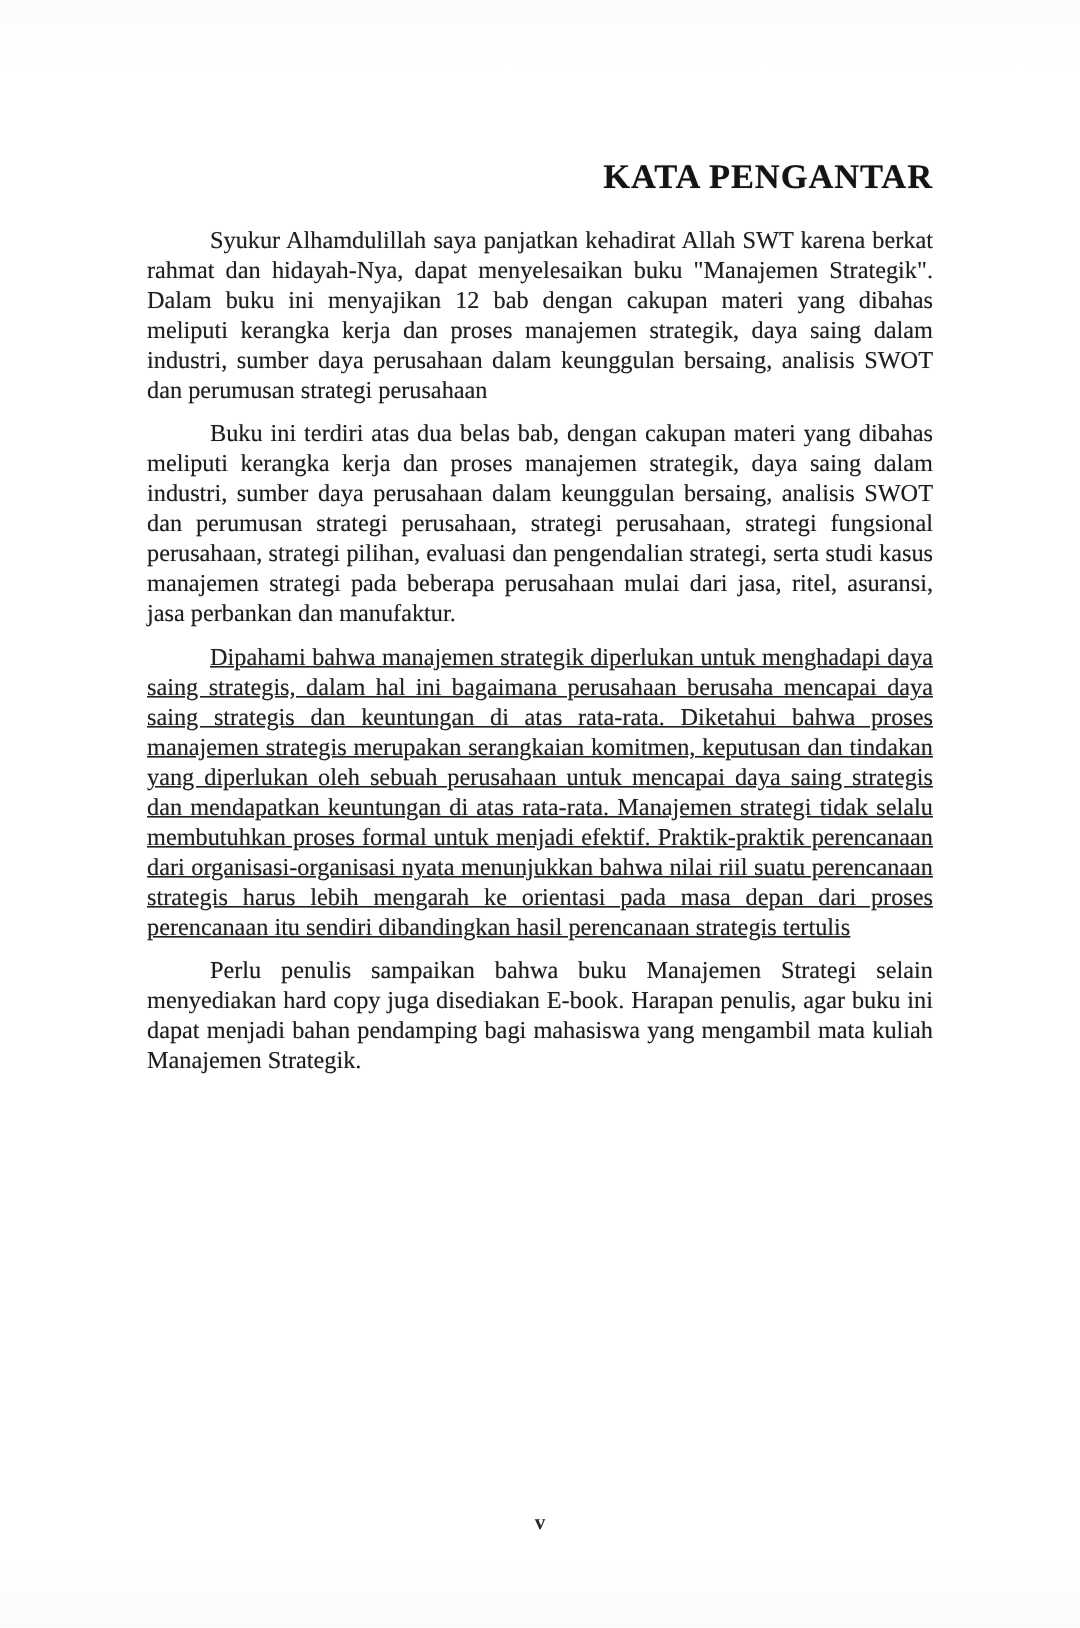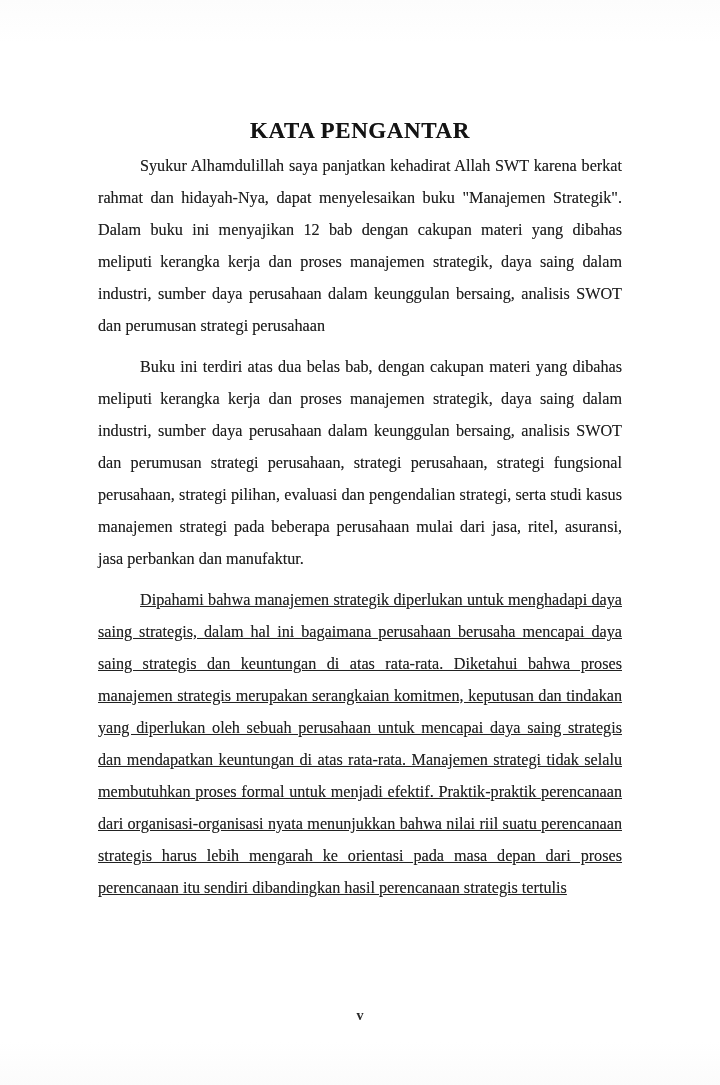--- a/index.html
+++ b/index.html
@@ -26,44 +26,44 @@
   .page-inner {
     position: absolute;
     left: 98px;
     top: 0;
     width: 524px;
     height: 1085px;
   }
 
   .doc-title {
     position: absolute;
-    top: 103px;
+    top: 90px;
     left: 0;
     width: 524px;
-    text-align: center;
+    text-align: right;
     font-weight: bold;
     font-size: 23px;
     letter-spacing: 0.6px;
     color: #141414;
     text-shadow: 0 0 0.6px rgba(20,20,20,0.55);
   }
 
   .body-text {
     position: absolute;
     top: 150px;
     left: 0;
     width: 524px;
   }
 
   .para {
     margin: 0 0 8px 0;
     text-indent: 42px;
     text-align: justify;
     font-size: 16.2px;
-    line-height: 32px;
+    line-height: 20px;
     color: #1e1e1e;
     text-shadow: 0 0 0.5px rgba(30,30,30,0.45);
     -webkit-font-smoothing: none;
   }
 
   .para:last-child {
     margin-bottom: 0;
   }
 
   
@@ -88,18 +88,19 @@
 
 <div class="page">
   <div class="page-inner">
 
     <h1 class="doc-title">KATA PENGANTAR</h1>
 
     <div class="body-text">
       <p class="para p1">Syukur Alhamdulillah saya panjatkan kehadirat Allah SWT karena berkat rahmat dan hidayah-Nya, dapat menyelesaikan buku "Manajemen Strategik". Dalam buku ini menyajikan 12 bab dengan cakupan materi yang dibahas meliputi kerangka kerja dan proses manajemen strategik, daya saing dalam industri, sumber daya perusahaan dalam keunggulan bersaing, analisis SWOT dan perumusan strategi perusahaan</p>
       <p class="para p2">Buku ini terdiri atas dua belas bab, dengan cakupan materi yang dibahas meliputi kerangka kerja dan proses manajemen strategik, daya saing dalam industri, sumber daya perusahaan dalam keunggulan bersaing, analisis SWOT dan perumusan strategi perusahaan, strategi perusahaan, strategi fungsional perusahaan, strategi pilihan, evaluasi dan pengendalian strategi, serta studi kasus manajemen strategi pada beberapa perusahaan mulai dari jasa, ritel, asuransi, jasa perbankan dan manufaktur.</p>
       <p class="para p3">Dipahami bahwa manajemen strategik diperlukan untuk menghadapi daya saing strategis, dalam hal ini bagaimana perusahaan berusaha mencapai daya saing strategis dan keuntungan di atas rata-rata. Diketahui bahwa proses manajemen strategis merupakan serangkaian komitmen, keputusan dan tindakan yang diperlukan oleh sebuah perusahaan untuk mencapai daya saing strategis dan mendapatkan keuntungan di atas rata-rata. Manajemen strategi tidak selalu membutuhkan proses formal untuk menjadi efektif. Praktik-praktik perencanaan dari organisasi-organisasi nyata menunjukkan bahwa nilai riil suatu perencanaan strategis harus lebih mengarah ke orientasi pada masa depan dari proses perencanaan itu sendiri dibandingkan hasil perencanaan strategis tertulis</p>
+      <p class="para p4">Perlu penulis sampaikan bahwa buku Manajemen Strategi selain menyediakan hard copy juga disediakan E-book. Harapan penulis, agar buku ini dapat menjadi bahan pendamping bagi mahasiswa yang mengambil mata kuliah Manajemen Strategik.</p>
     </div>
 
     <div class="page-number">v</div>
 
   </div>
 </div>
 
 </body></html>

